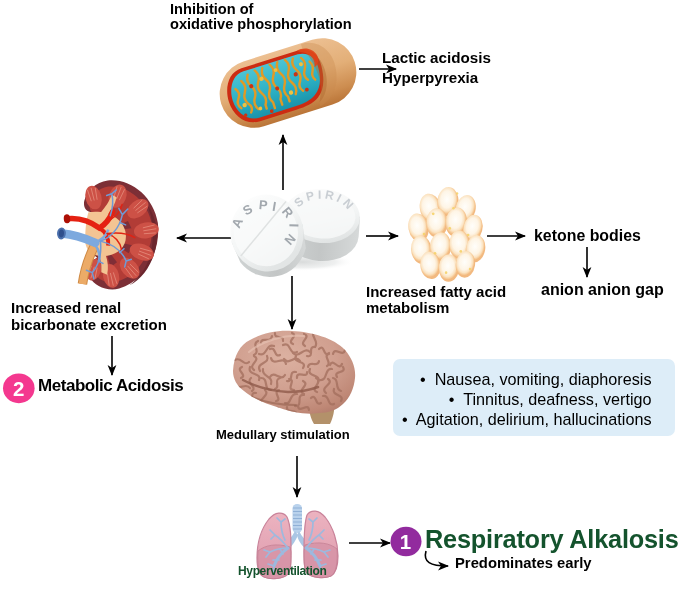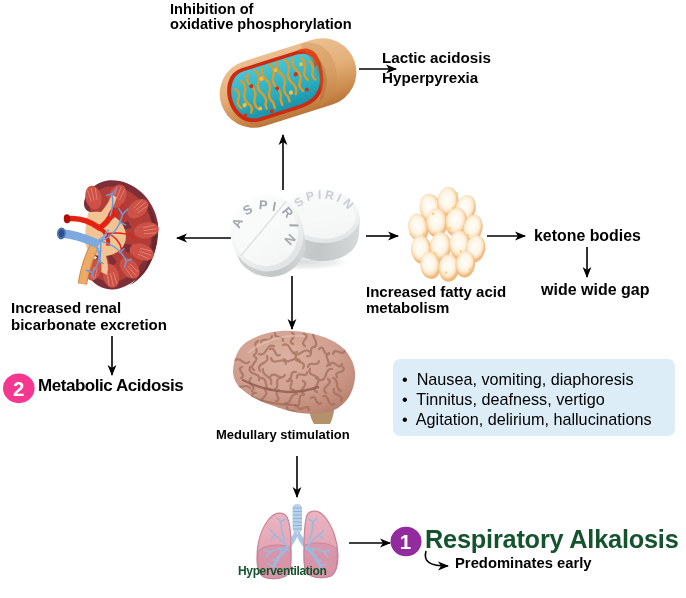--- a/index.html
+++ b/index.html
@@ -362,19 +362,19 @@
 <ellipse cx="406" cy="541.5" rx="15.5" ry="14.7" fill="#922b9e"></ellipse>
 <text x="405.5" y="548.8" font-family="Liberation Sans, sans-serif" font-size="20.5" font-weight="bold" fill="#fff" text-anchor="middle">1</text>
 </svg>
 
 <div class="t b ctr" style="left:170px;top:2px;width:252px;font-size:14.6px;line-height:15px;">Inhibition of<br>oxidative phosphorylation</div>
 <div class="t b ctr" style="left:382px;top:48px;width:150px;font-size:15.2px;line-height:19.5px;">Lactic acidosis<br>Hyperpyrexia</div>
 <div class="t b ctr pink" style="left:11px;top:299px;width:200px;font-size:15px;line-height:17px;">Increased renal<br>bicarbonate excretion</div>
 <div class="t b pink" style="left:38px;top:376px;font-size:17px;letter-spacing:-0.45px;">Metabolic Acidosis</div>
 <div class="t b ctr" style="left:366px;top:283.5px;width:161px;font-size:15px;line-height:16px;">Increased fatty acid<br>metabolism</div>
 <div class="t b" style="left:534px;top:226.5px;font-size:15.9px;">ketone bodies</div>
-<div class="t b" style="left:541px;top:280.5px;font-size:16px;">wide wide gap</div>
+<div class="t b" style="left:541px;top:280.5px;font-size:16px;">anion anion gap</div>
 <div class="t b ctr" style="left:216px;top:427px;width:155px;font-size:13px;">Medullary stimulation</div>
 <div class="t" style="left:393px;top:359px;width:282px;height:77px;background:#ddedf8;border-radius:7px;"></div>
-<div class="t" style="left:402px;top:369px;font-size:16.2px;line-height:20px;">•&nbsp; Nausea, vomiting, diaphoresis<br>•&nbsp; Tinnitus, deafness, vertigo<br>•&nbsp; Agitation, delirium, hallucinations</div>
+<div class="t" style="left:402px;top:369px;font-size:16.2px;line-height:20px;text-align:right;">•&nbsp; Nausea, vomiting, diaphoresis<br>•&nbsp; Tinnitus, deafness, vertigo<br>•&nbsp; Agitation, delirium, hallucinations</div>
 <div class="t b ctr purple" style="left:238px;top:564px;width:120px;font-size:12px;letter-spacing:-0.35px;">Hyperventilation</div>
 <div class="t b purple" style="left:425px;top:525px;font-size:25.3px;letter-spacing:-0.2px;">Respiratory Alkalosis</div>
 <div class="t b" style="left:455px;top:555px;font-size:14.8px;">Predominates early</div>
 
 </body></html>

